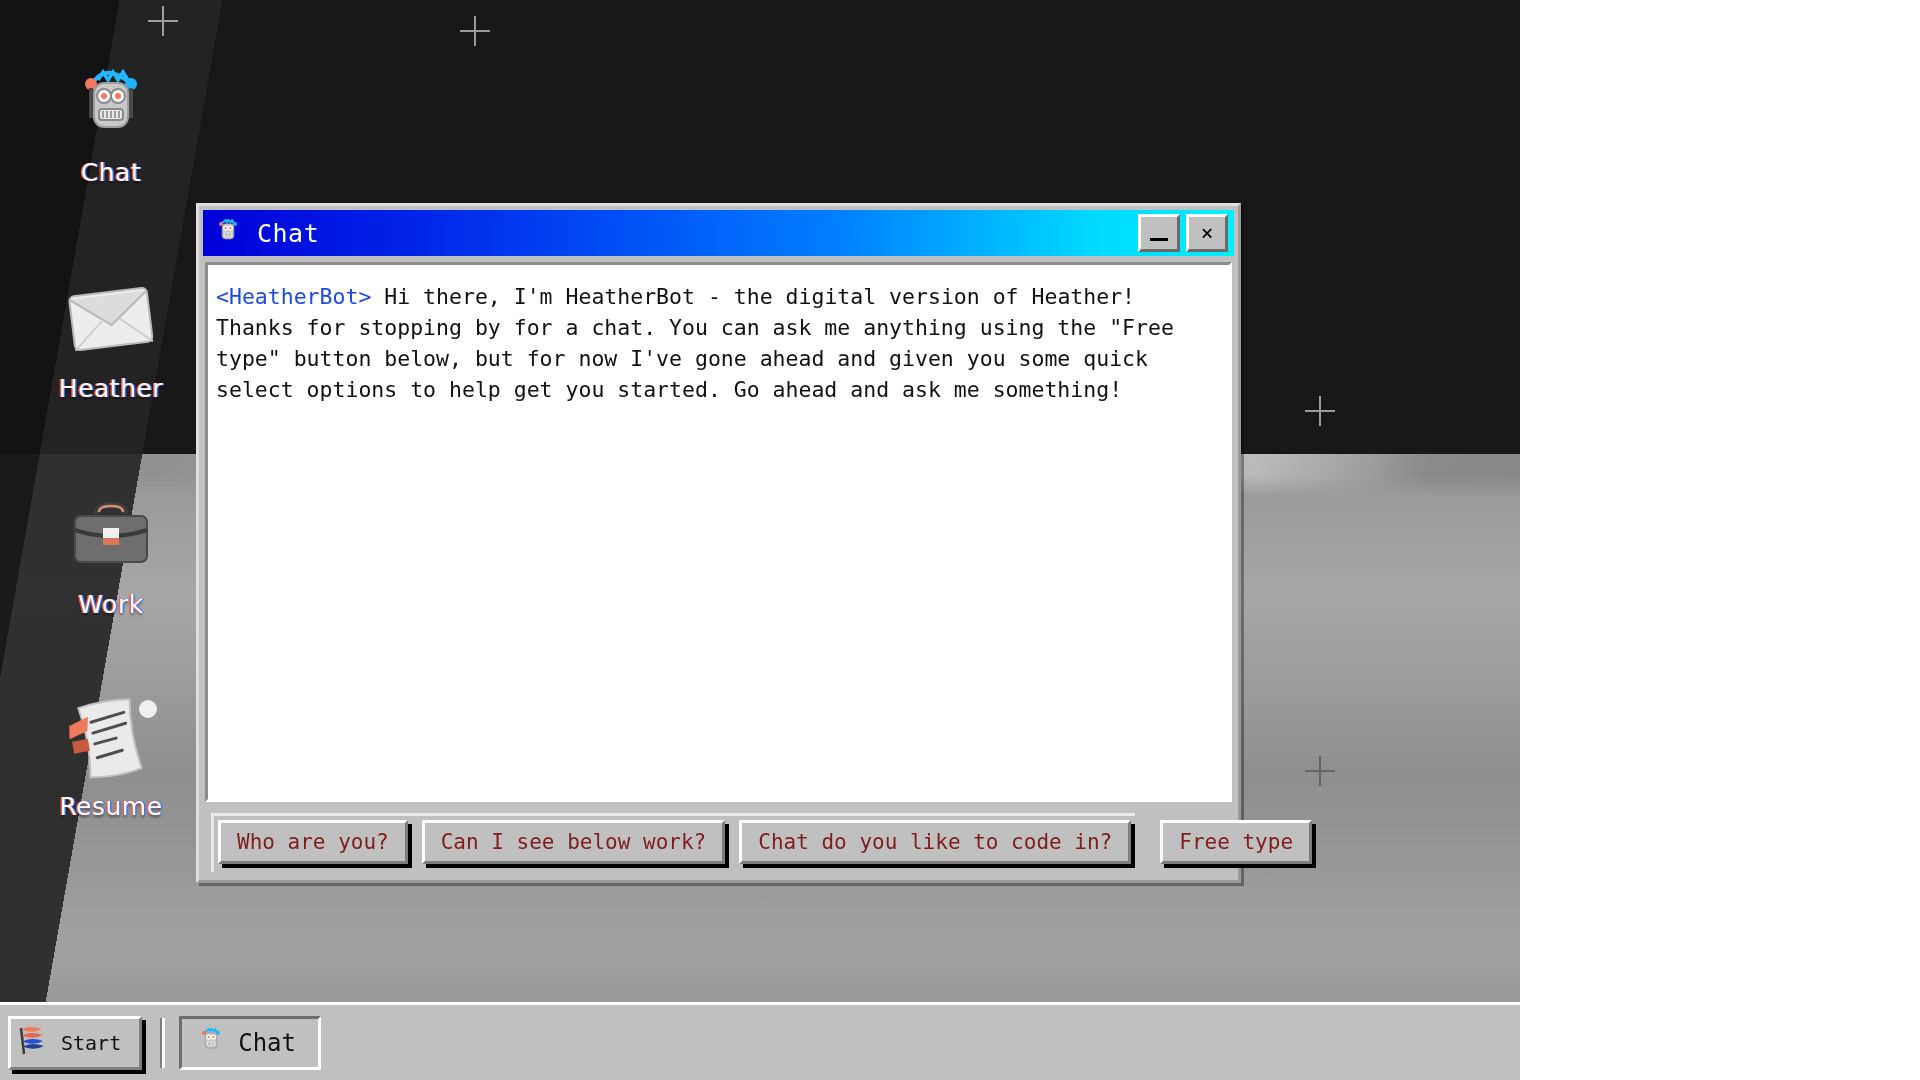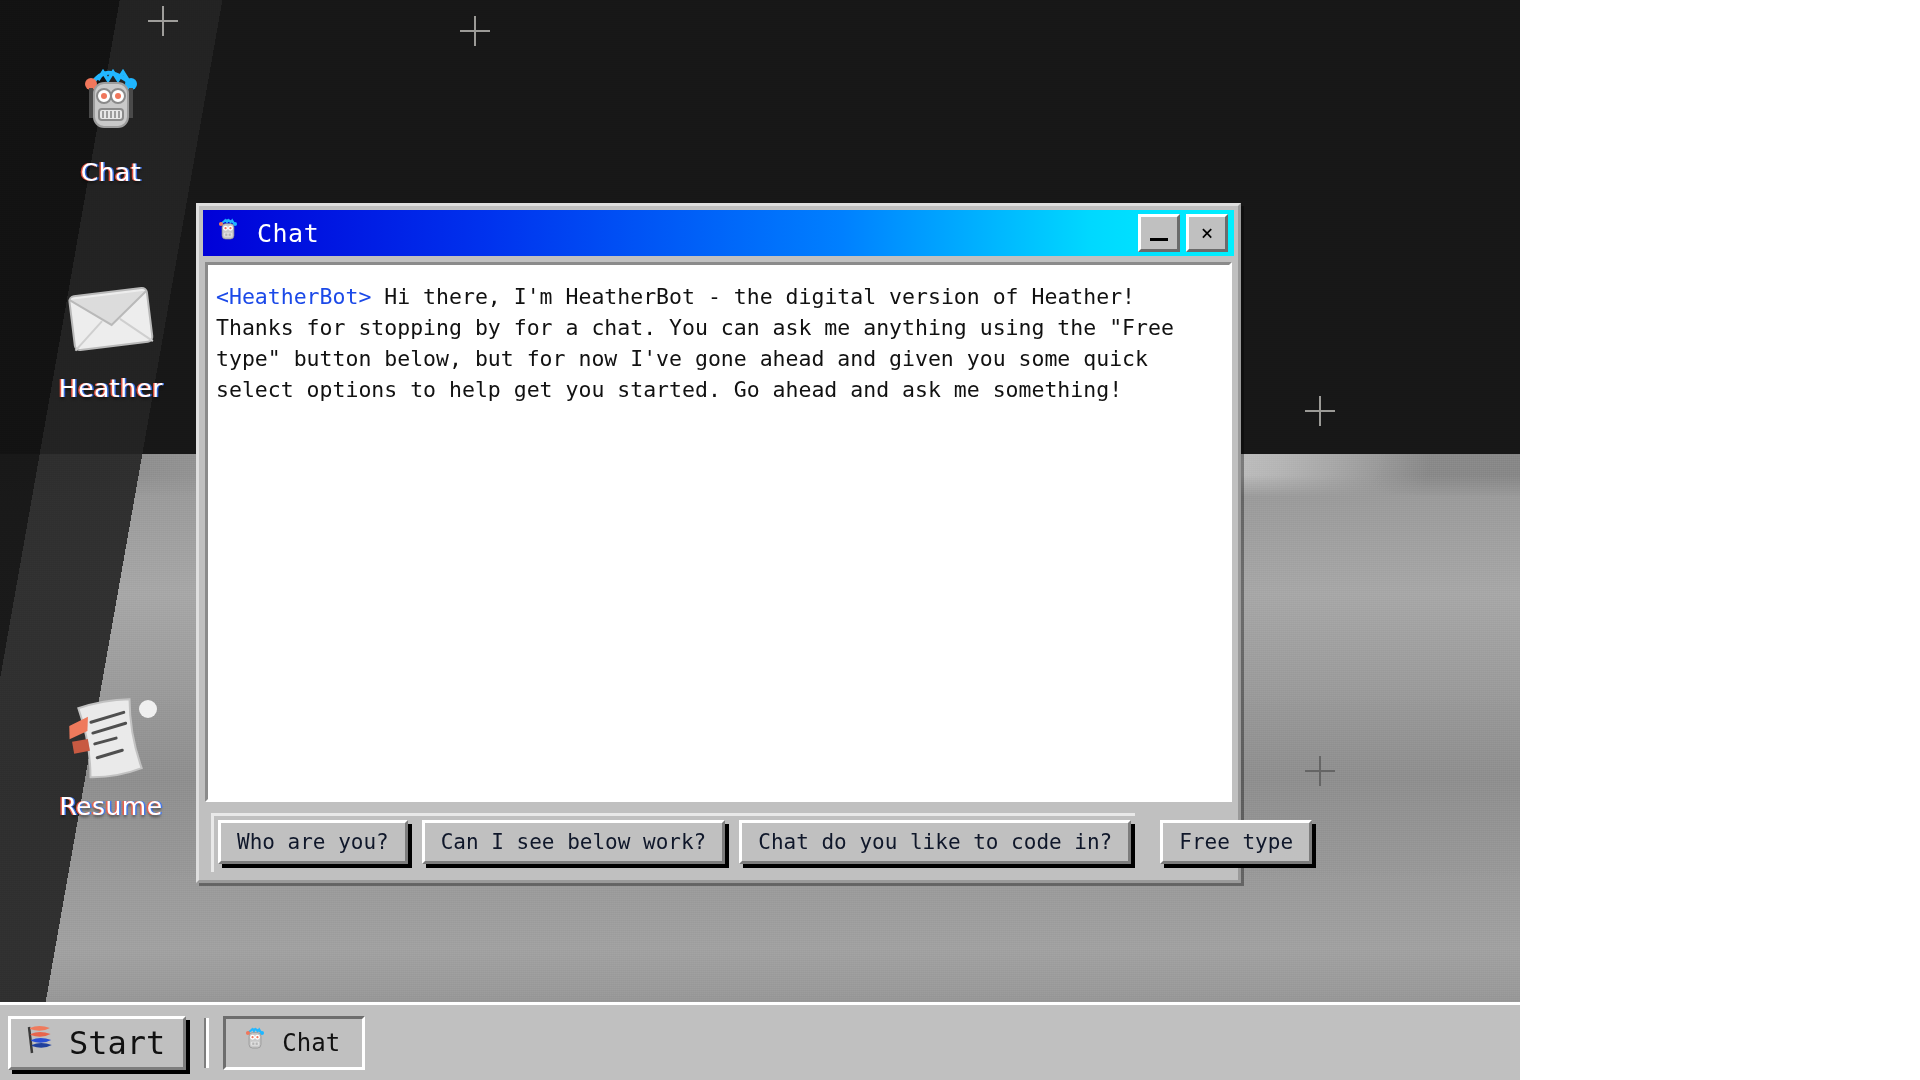--- a/index.html
+++ b/index.html
@@ -155,21 +155,21 @@
     gap: 14px;
   }
   .q-btn {
     background: #c0c0c0;
     border: 3px solid #ffffff;
     border-right-color: #7d7d7d;
     border-bottom-color: #7d7d7d;
     box-shadow: 4px 4px 0 #000000;
     font-family: "DejaVu Sans Mono", monospace;
     font-size: 21px;
-    color: #0f172a;
+    color: #7f1d1d;
     padding: 6px 16px;
     height: 44px;
     cursor: pointer;
     white-space: nowrap;
     display: flex; align-items: center;
   }
   .q-group {
     display: flex; gap: 14px;
     border-top: 3px solid #e9e9e9;
     border-left: 3px solid #e9e9e9;
@@ -188,24 +188,24 @@
     padding: 0 8px;
   }
   #start-button {
     display: flex; align-items: center; gap: 12px;
     background: #c0c0c0;
     border: 3px solid #ffffff;
     border-right-color: #7d7d7d;
     border-bottom-color: #7d7d7d;
     box-shadow: 4px 4px 0 #000;
     height: 54px;
-    padding: 0 18px 0 12px;
+    padding: 0 18px 0 4px;
     cursor: pointer;
     font-family: "DejaVu Sans Mono", monospace;
-    font-size: 32px;
+    font-size: 20px;
     color: #111;
   }
   #tb-divider {
     width: 5px; height: 50px;
     margin: 0 14px 0 18px;
     background: linear-gradient(90deg, #7d7d7d 0 2px, #ffffff 2px 5px);
   }
   .task-button {
     display: flex; align-items: center; gap: 12px;
     background: #c0c0c0;
@@ -282,20 +282,33 @@
         <g transform="rotate(-7 49 40)">
           <rect x="10" y="12" width="78" height="54" rx="5" fill="#ededed" stroke="#b9b9b9" stroke-width="2"></rect>
           <path d="M10 15 L49 45 L88 15" fill="#dcdcdc" stroke="#b9b9b9" stroke-width="2"></path>
           <path d="M10 66 L40 40 M88 66 L58 40" stroke="#cfcfcf" stroke-width="2" fill="none"></path>
         </g>
       </svg>
     </div>
     <div class="label">Heather</div>
   </div>
 
+  <div class="desk-icon" style="left:36px; top:488px;">
+    <div class="glyph">
+      <svg width="96" height="80" viewBox="0 0 96 80">
+        <path d="M34 18 q0 -9 14 -9 q14 0 14 9" fill="none" stroke="#3e3e3e" stroke-width="6"></path>
+        <path d="M36 16 q0 -6 12 -6 q12 0 12 6" fill="none" stroke="#d98a72" stroke-width="2.5"></path>
+        <rect x="12" y="20" width="72" height="46" rx="6" fill="#6e6e6e" stroke="#4a4a4a" stroke-width="2"></rect>
+        <path d="M12 34 q36 12 72 0" fill="none" stroke="#3a3a3a" stroke-width="4"></path>
+        <rect x="40" y="32" width="16" height="14" fill="#f1f1f1"></rect>
+        <rect x="40" y="42" width="16" height="7" fill="#d9765c"></rect>
+      </svg>
+    </div>
+    <div class="label">Work</div>
+  </div>
 
   <div class="desk-icon" style="left:36px; top:690px;">
     <div class="glyph">
       <svg width="110" height="90" viewBox="0 0 110 90">
         <g transform="rotate(-10 55 45)">
           <path d="M28 10 q26 -4 52 0 q-6 34 0 70 q-26 5 -52 0 q6 -34 0 -70 z" fill="#eaeaea" stroke="#c2c2c2" stroke-width="2"></path>
           <g stroke="#4f4f4f" stroke-width="3" stroke-linecap="round">
             <line x1="38" y1="26" x2="72" y2="22"></line>
             <line x1="38" y1="37" x2="72" y2="33"></line>
             <line x1="38" y1="48" x2="60" y2="46"></line>

